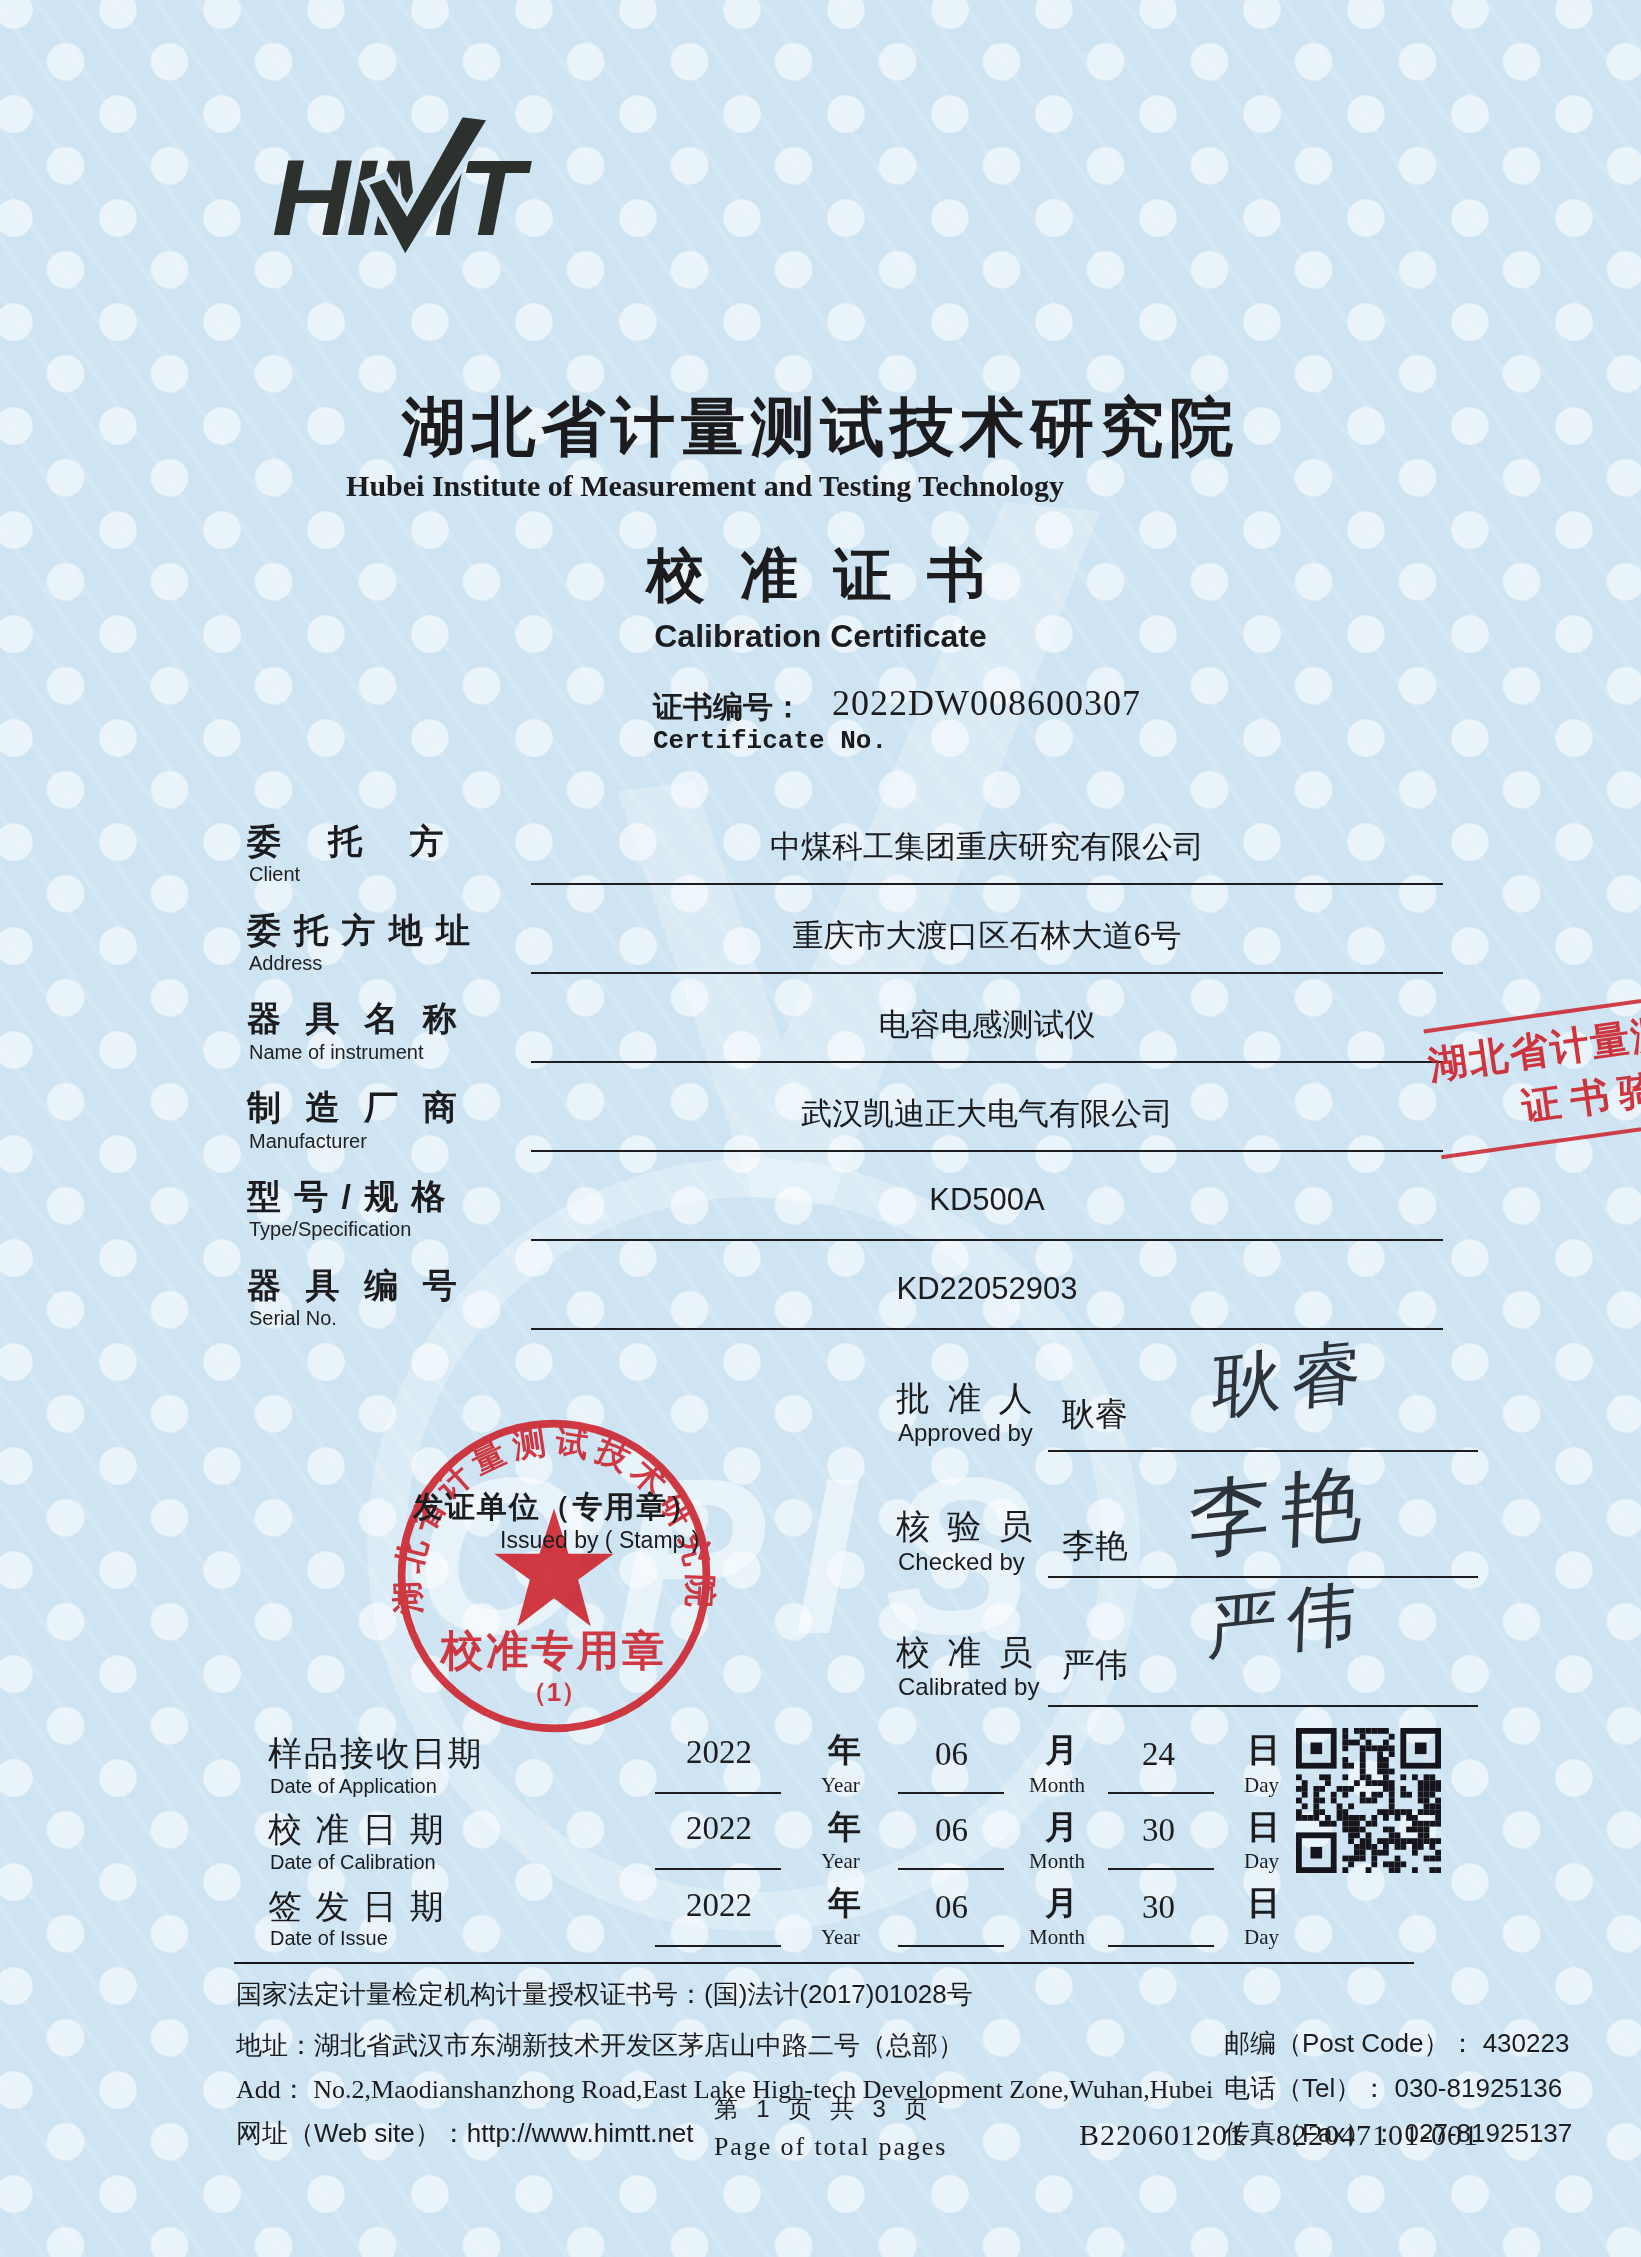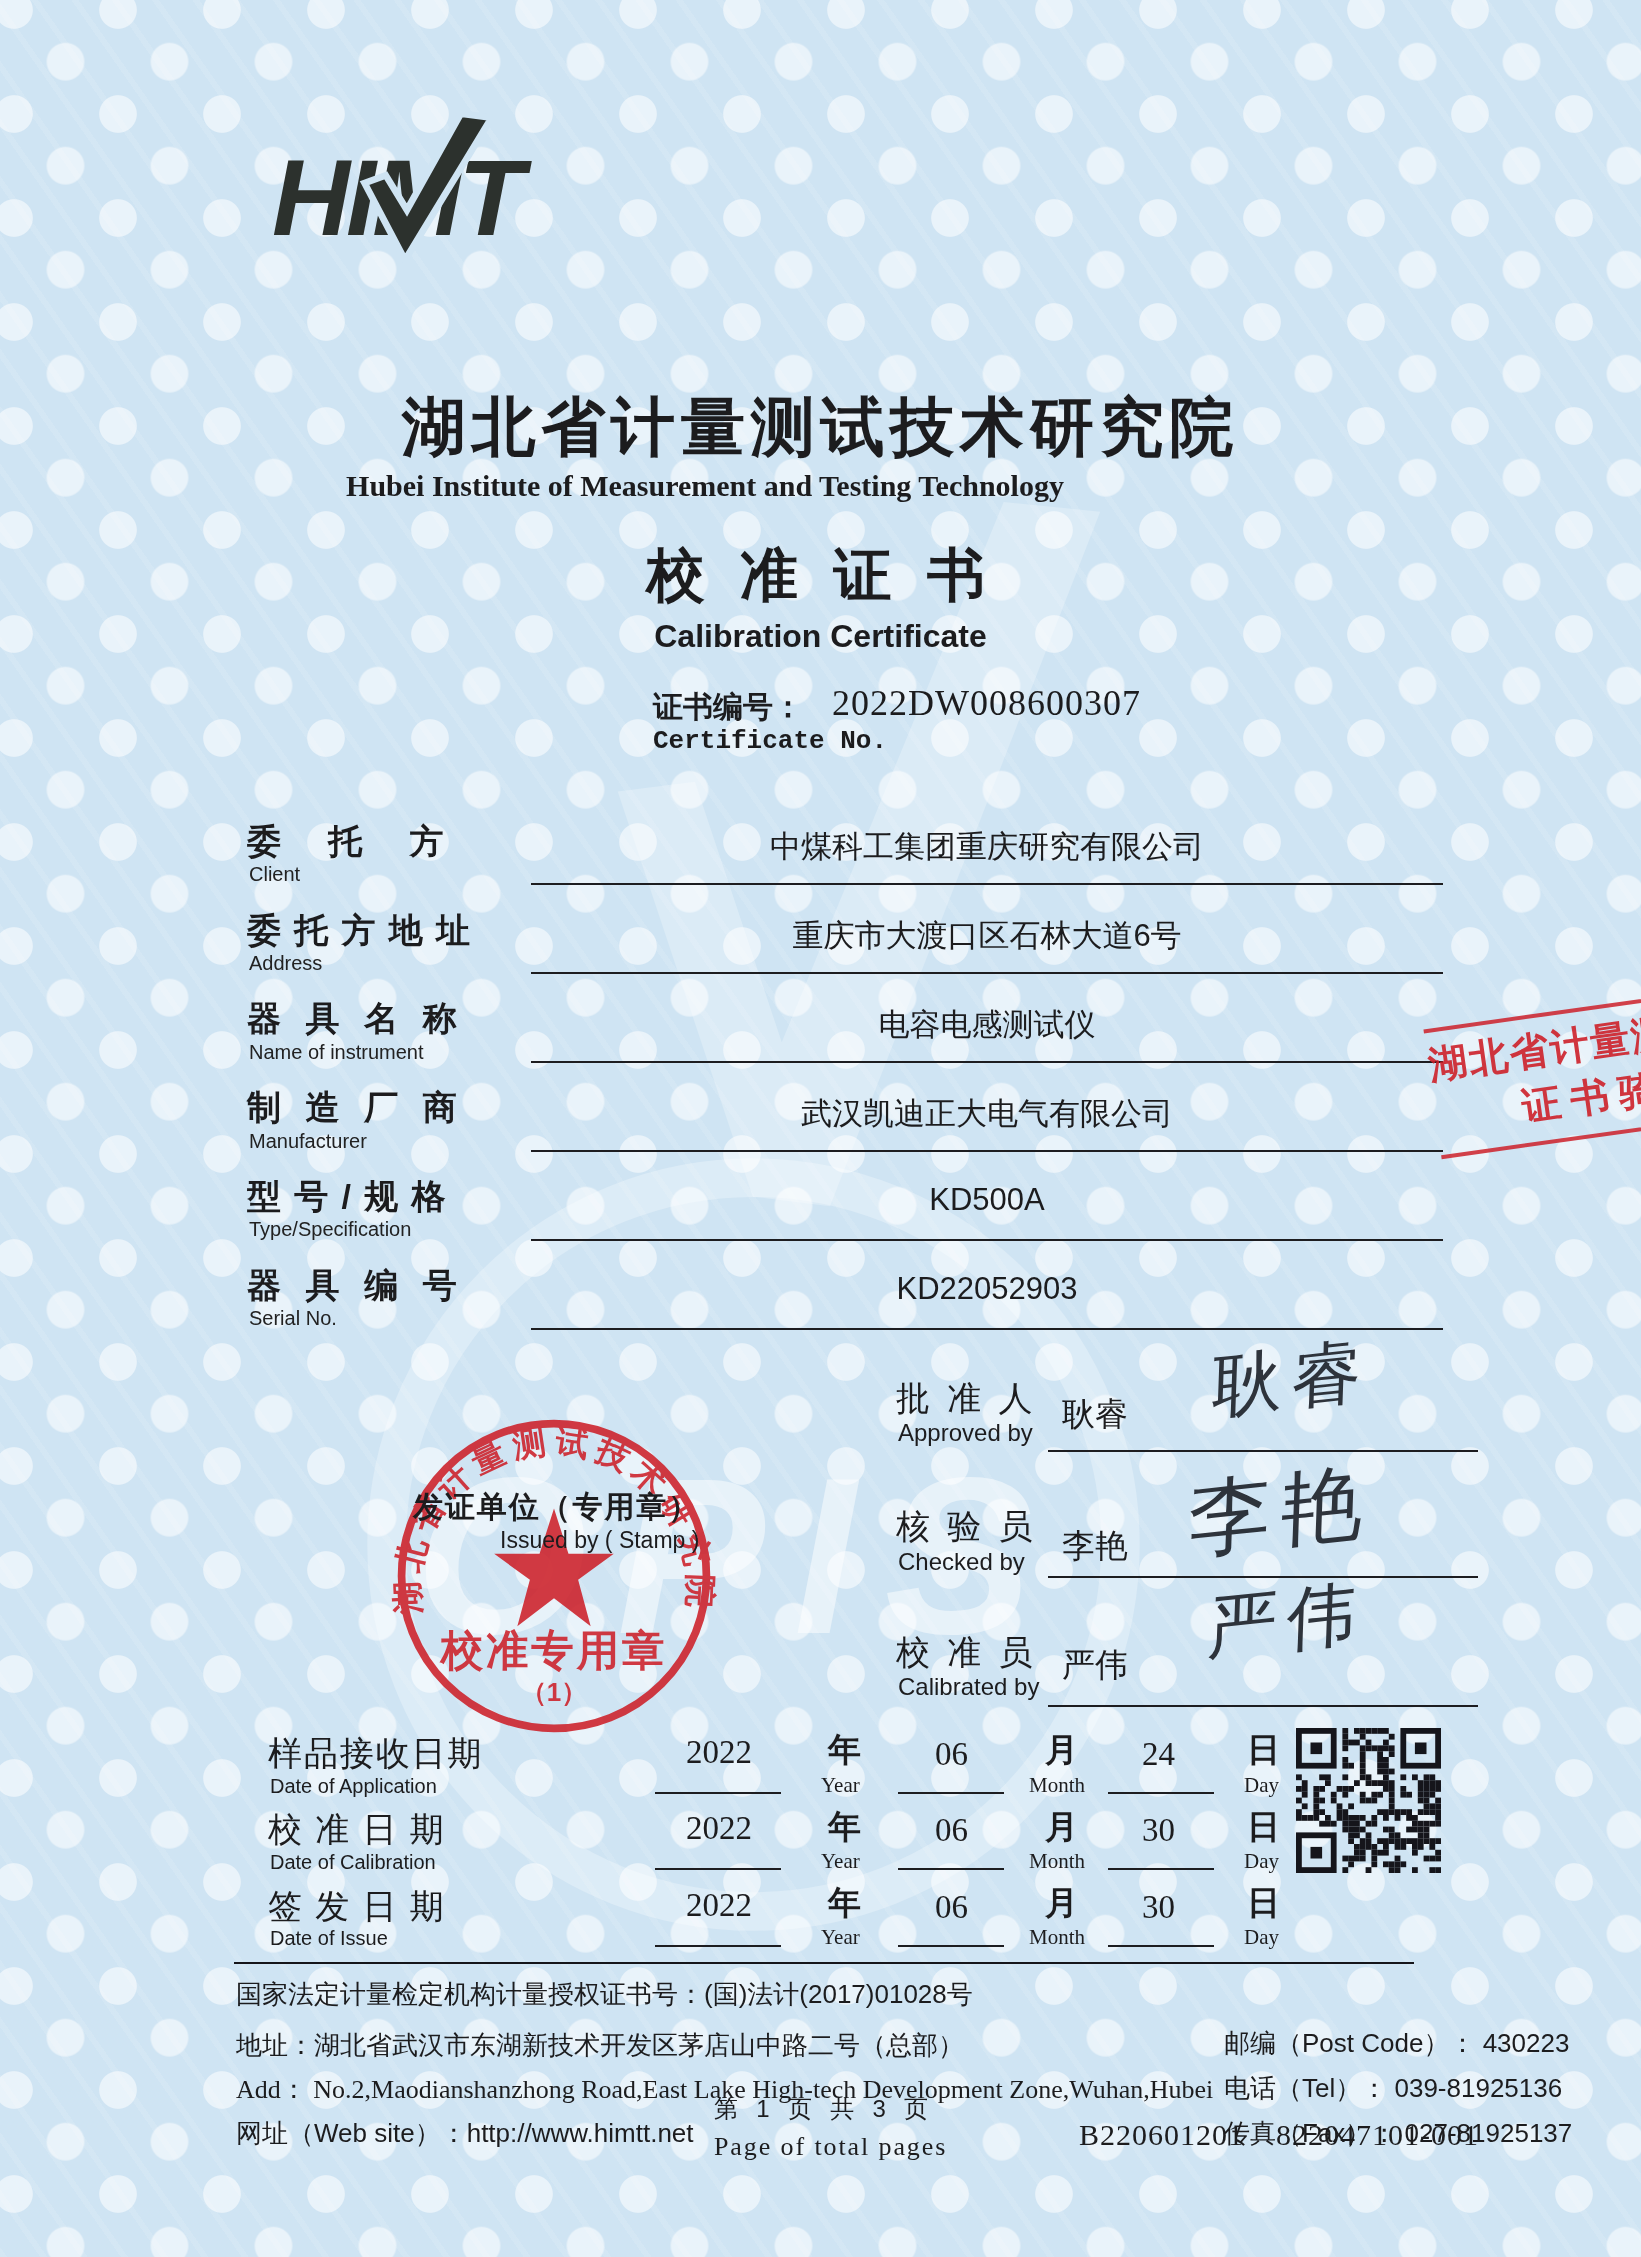--- a/index.html
+++ b/index.html
@@ -442,21 +442,21 @@
       <rect x="15" y="123" width="12" height="12"></rect>
     </svg>
 
   <div class="abs sep"></div>
   <div class="abs ft" style="left:236px;top:1977px">国家法定计量检定机构计量授权证书号：(国)法计(2017)01028号</div>
   <div class="abs ft" style="left:236px;top:2028px">地址：湖北省武汉市东湖新技术开发区茅店山中路二号（总部）</div>
   <div class="abs ft-serif" style="left:236px;top:2072px">Add：  No.2,Maodianshanzhong Road,East Lake High-tech Development Zone,Wuhan,Hubei</div>
   <div class="abs ft" style="left:236px;top:2116px">网址（Web site）：http://www.himtt.net</div>
 
   <div class="abs ft" style="left:1224px;top:2026px">邮编（Post Code）： 430223</div>
-  <div class="abs ft" style="left:1224px;top:2071px">电话（Tel）： 039-81925136</div>
+  <div class="abs ft" style="left:1224px;top:2071px">电话（Tel）： 030-81925136</div>
   <div class="abs ft" style="left:1224px;top:2116px">传真（Fax）： 027-81925137</div>
 
   <div class="abs pageinfo-zh">第  1  页 共  3  页</div>
   <div class="abs pageinfo-en">Page  of   total  pages</div>
   <div class="abs codes" style="left:1079px;top:2118px">B220601201</div>
   <div class="abs codes" style="left:1276px;top:2118px">822047101-001</div>
 
 </div>
 
 

